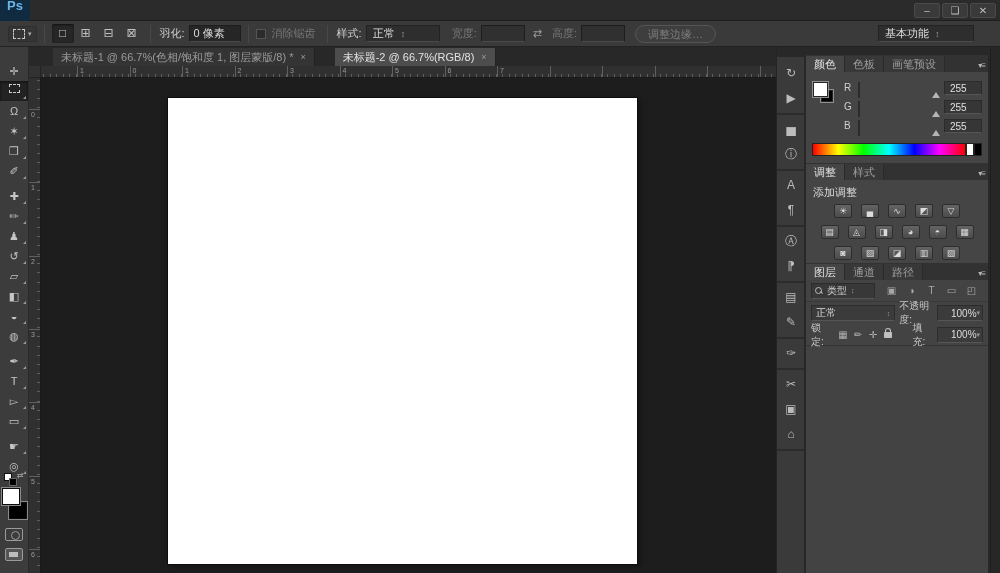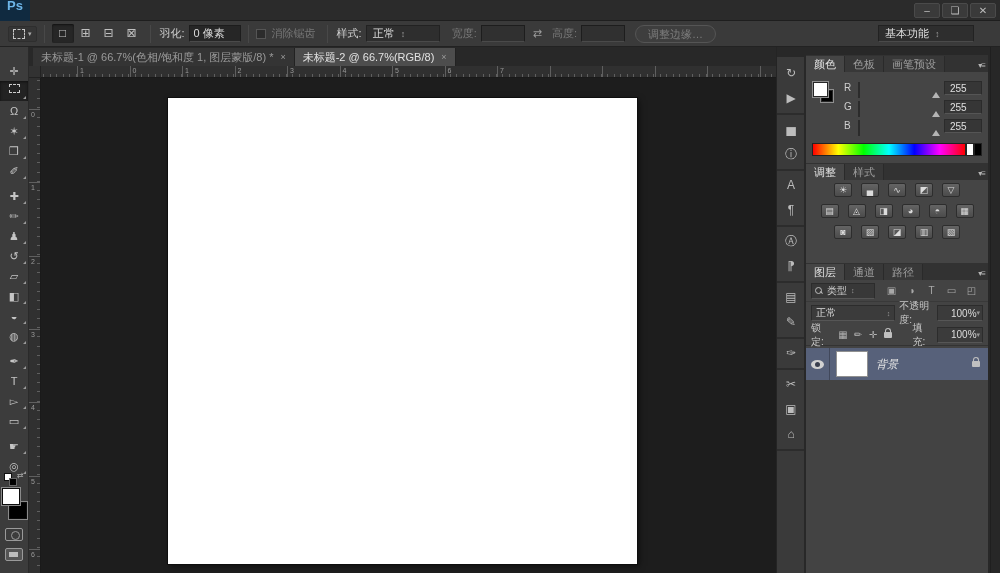--- a/index.html
+++ b/index.html
@@ -42,21 +42,21 @@
   .checkbox { display:inline-block; width:10px; height:10px; background:#2c2c2c;
     border:1px solid #555; margin-right:4px; vertical-align:-1px; }
   #refine-btn { margin-left:10px; height:18px; padding:0 12px; background:#3e3e3e;
     border:1px solid #555; border-radius:9px; color:#7d7d7d; line-height:16px; }
   #workspace { margin-left:auto; margin-right:26px; width:96px; }
 
   
   #tabbar { position:absolute; left:29px; top:47px; width:747px; height:19px;
     background:#282828; display:flex; align-items:flex-end; padding-left:4px; }
   .doctab { height:18px; display:flex; align-items:center; gap:7px; padding:0 8px;
-    font-size:11px; background:#343434; color:#9a9a9a; border-right:1px solid #222; white-space:nowrap; }
+    font-size:11px; background:#343434; color:#9a9a9a; border-right:1px solid #222; white-space:nowrap;margin-left:20px; }
   .doctab.active { background:#4d4d4d; color:#e2e2e2; }
   .tabclose { font-size:9px; color:#9a9a9a; }
 
   
   #toolbar { position:absolute; left:0; top:47px; width:29px; height:526px;
     background:#3c3c3c; border-right:1px solid #2a2a2a; }
   #tools { padding-top:14px; }
   .tool { position:relative; width:28px; height:20px; text-align:center; line-height:20px;
     font-size:11px; color:#c5c5c5; }
   .tool .mbox { display:inline-block; width:11px; height:9px; border:1px dashed #cdcdcd; margin-bottom:2px; }
@@ -561,20 +561,21 @@
     </div>
   </div>
 
   <div class="panel" style="top:116px">
     <div class="ptabs" id="adj-tabs">
         <span class="ptab active">调整</span>
         <span class="ptab">样式</span>
         <span class="pmenu">▾≡</span>
       </div>
     <div class="pbody" id="adj-body">
+      <div id="add-label">添加调整</div>
       <div id="adj-rows">
           <div class="adjrow">
             <span class="adjicon">☀</span>
             <span class="adjicon">▄</span>
             <span class="adjicon">∿</span>
             <span class="adjicon">◩</span>
             <span class="adjicon">▽</span>
           </div>
           <div class="adjrow">
             <span class="adjicon">▤</span>
@@ -635,28 +636,18 @@
             <span class="lockico">✏</span>
             <span class="lockico">✛</span>
             <span class="csslock"></span>
           </span>
         <span style="margin-left:14px">填充:</span>
         <div class="scombo vcombo">
           <span>100%</span>
           <span class="dd">▾</span>
         </div>
       </div>
-      <div id="layer-rows">
-          <div class="layerrow selected">
-            <span class="eyecell">
-              <span class="eyeicon"></span>
-            </span>
-            <span class="lthumb"></span>
-            <span class="lname">背景</span>
-            <span class="csslock llock"></span>
-          </div>
-        </div>
     </div>
 
   </div>
 
 </div>
 <div id="rightedge"></div>
 
 </body></html>

